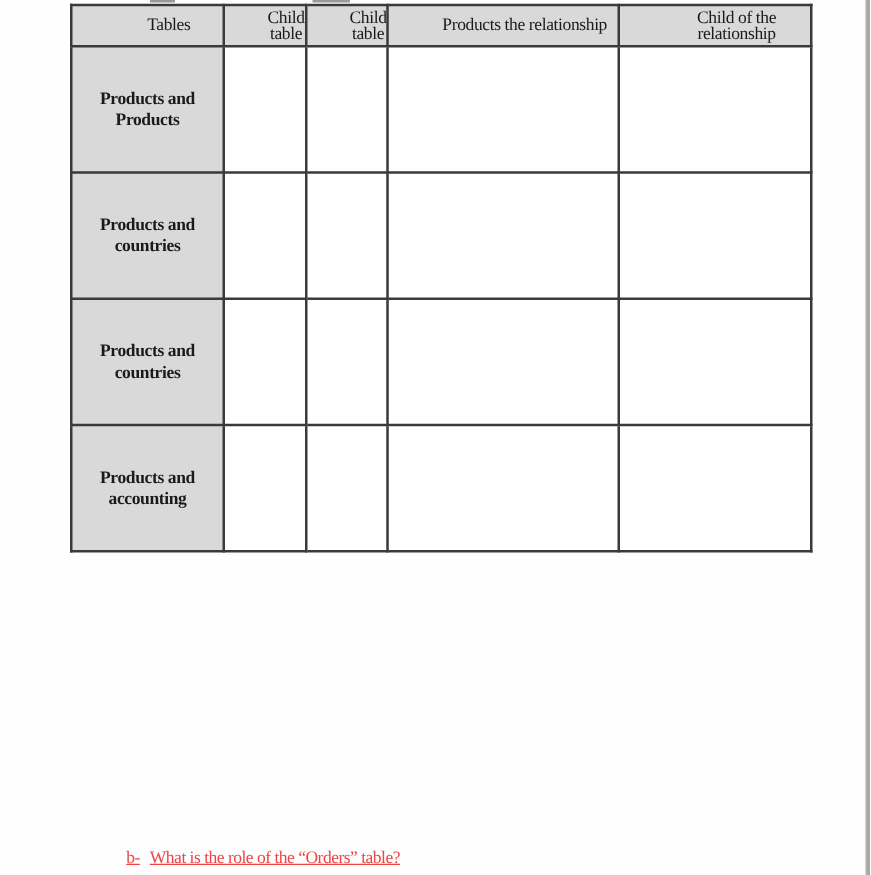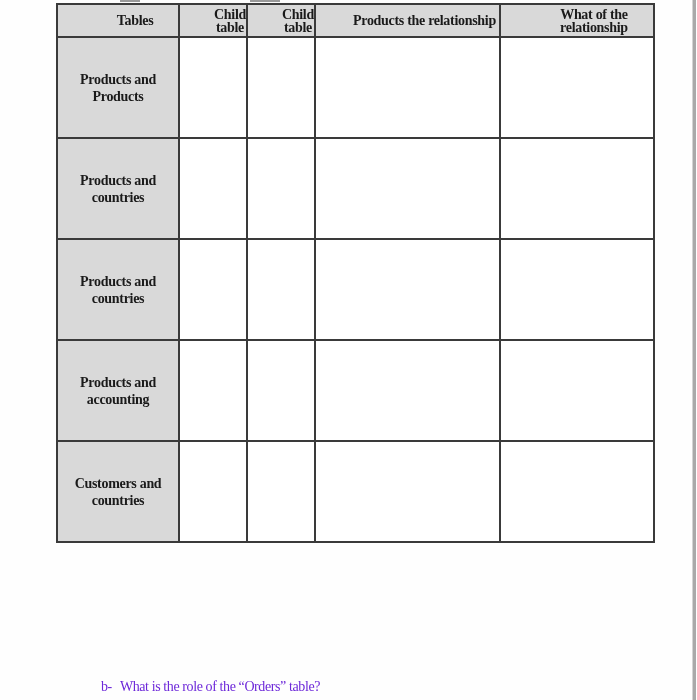--- a/index.html
+++ b/index.html
@@ -36,21 +36,21 @@
       border: 2px solid #3a3a3a;
     }
     table.rel th, table.rel td {
       border: 2px solid #3a3a3a;
       padding: 0;
       text-align: center;
       vertical-align: middle;
     }
     table.rel th {
       background: #d9d9d9;
-      font-weight: bold;
+      font-weight: normal;
       font-size: 14px;
       line-height: 13px;
       height: 31px;
       letter-spacing: -0.3px;
       padding-left: 34px;
     }
     table.rel td {
       height: 99px;
       background: #ffffff;
       margin-top: 32px;
@@ -62,21 +62,22 @@
       line-height: 17px;
       letter-spacing: -0.3px;
     }
     .label span { display: block; }
     .question {
       position: absolute;
       left: 101px;
       top: 679px;
       font-size: 14px;
       letter-spacing: -0.4px;
-      color: #6d28d9;
+      color: #ef4444;
+      text-decoration: underline;
     }
     .question .marker { margin-right: 8px; }
     .cut-line {
       position: absolute;
       left: 120px;
       top: 696px;
       width: 280px;
       height: 4px;
       overflow: hidden;
     }
@@ -114,21 +115,21 @@
           <div>table</div>
         </th>
         <th>
           <div>Child</div>
           <div>table</div>
         </th>
         <th>
           <div>Products the relationship</div>
         </th>
         <th>
-          <div>What of the</div>
+          <div>Child of the</div>
           <div>relationship</div>
         </th>
       </tr>
     </thead>
     <tbody>
       <tr>
         <td class="label">
           <span>Products and</span>
           <span>Products</span>
         </td>
@@ -160,30 +161,20 @@
       <tr>
         <td class="label">
           <span>Products and</span>
           <span>accounting</span>
         </td>
         <td></td>
         <td></td>
         <td></td>
         <td></td>
       </tr>
-      <tr>
-        <td class="label">
-          <span>Customers and</span>
-          <span>countries</span>
-        </td>
-        <td></td>
-        <td></td>
-        <td></td>
-        <td></td>
-      </tr>
     </tbody>
   </table>
 
   <div class="question">
     <span class="marker">b-</span><span>What is the role of the “Orders” table?</span>
   </div>
 
   <div class="cut-line">
     
   </div>

